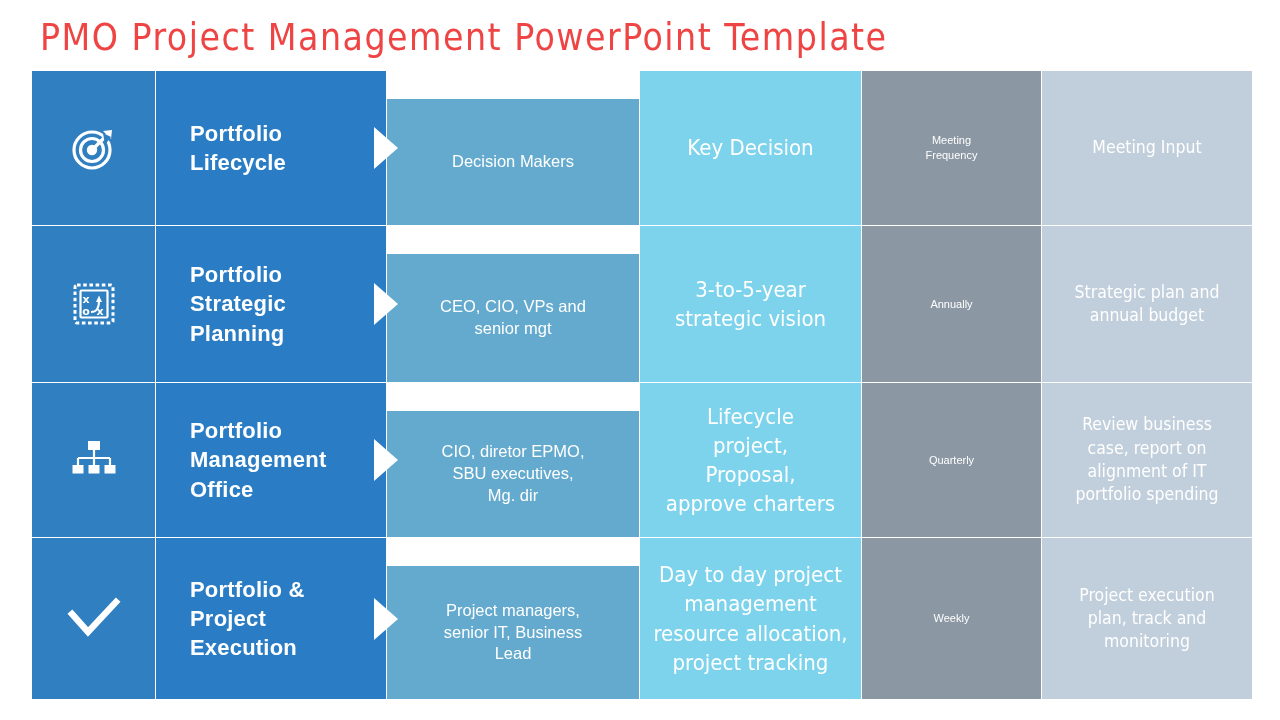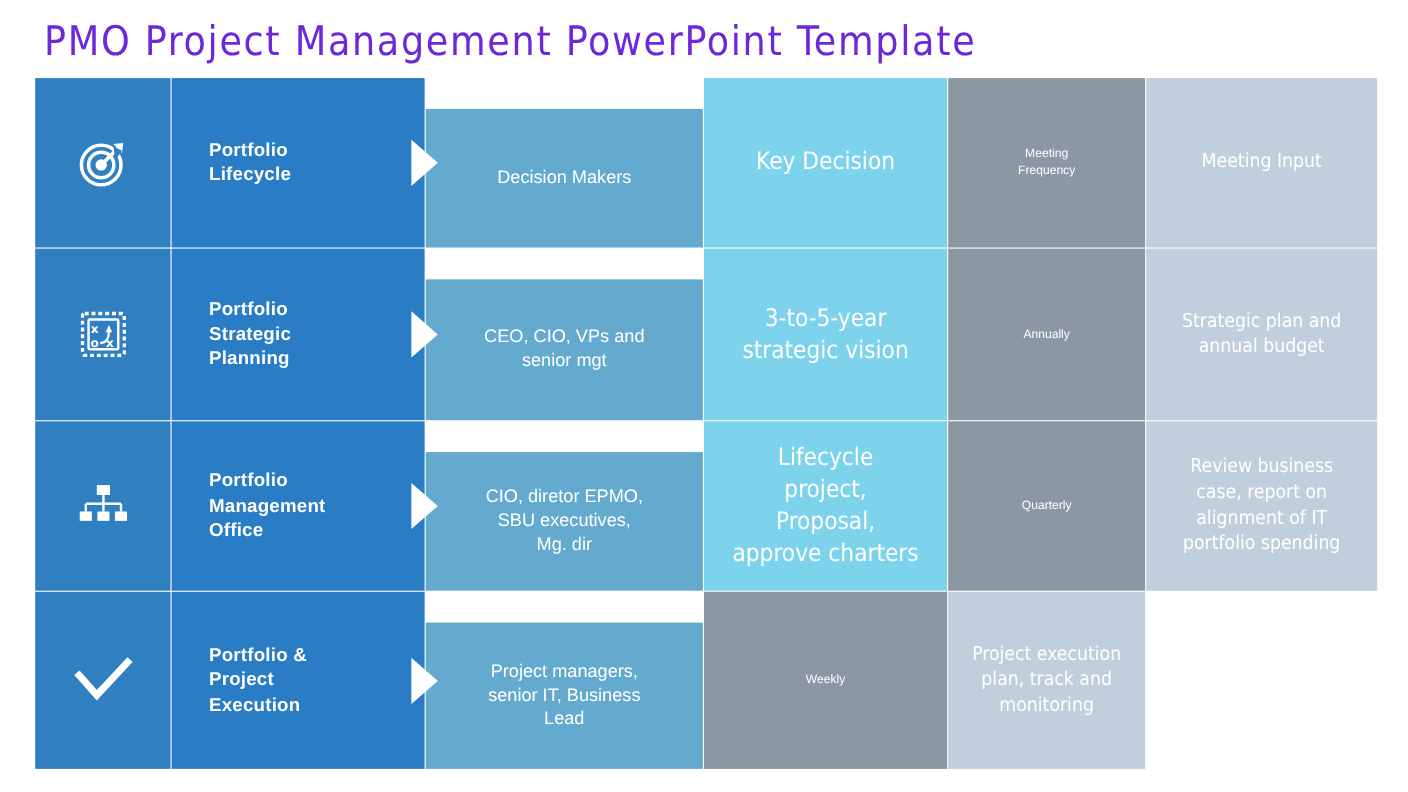--- a/index.html
+++ b/index.html
@@ -12,21 +12,21 @@
   }
 
   
   #slide-title{
     position:absolute;
     left:40px; top:16px;
     font-family:"DejaVu Sans Condensed","Liberation Sans Narrow","Liberation Sans",sans-serif;
     font-size:37px;
     font-weight:400;
     letter-spacing:1.5px;
-    color:#6d28d9;
+    color:#ef4444;
     white-space:nowrap;
   }
 
   
   #matrix{
     position:absolute;
     left:32px; top:71px;
     width:1215px; height:625px;
     display:grid;
     grid-template-columns:123px 230px 252px 221px 179px 210px;
@@ -50,21 +50,21 @@
   
   .c-icon   { background:#2f7fc1; }
   .c-stage  { background:#2a7dc4; }
   .c-makers { background:#63aace;margin-top:28px; }
   .c-key    { background:#7ed3ec; }
   .c-freq   { background:#8b97a2; }
   .c-input  { background:#c1cedb;align-items:center; }
 
   
   .stage-label{
-    font-size:17px;
+    font-size:22px;
     font-weight:bold;
     line-height:1.32;
     text-align:left;
     padding-left:34px;
     width:100%;
     box-sizing:border-box;
     letter-spacing:.2px;
   }
 
   
@@ -233,20 +233,26 @@
     <span class="stage-label" style="white-space: pre-line;">Portfolio &amp;
 Project
 Execution</span>
     <span class="arrow"></span>
   </div>
   <div class="cell c-makers">
     <span class="txt-makers" style="white-space: pre-line;">Project managers,
 senior IT, Business
 Lead</span>
   </div>
+  <div class="cell c-key">
+    <span class="txt-key" style="white-space: pre-line;">Day to day project
+management
+resource allocation,
+project tracking</span>
+  </div>
   <div class="cell c-freq">
     <span class="txt-freq">Weekly</span>
   </div>
   <div class="cell c-input">
     <span class="txt-input" style="white-space: pre-line;">Project execution
 plan, track and
 monitoring</span>
   </div>
 
 </div>

